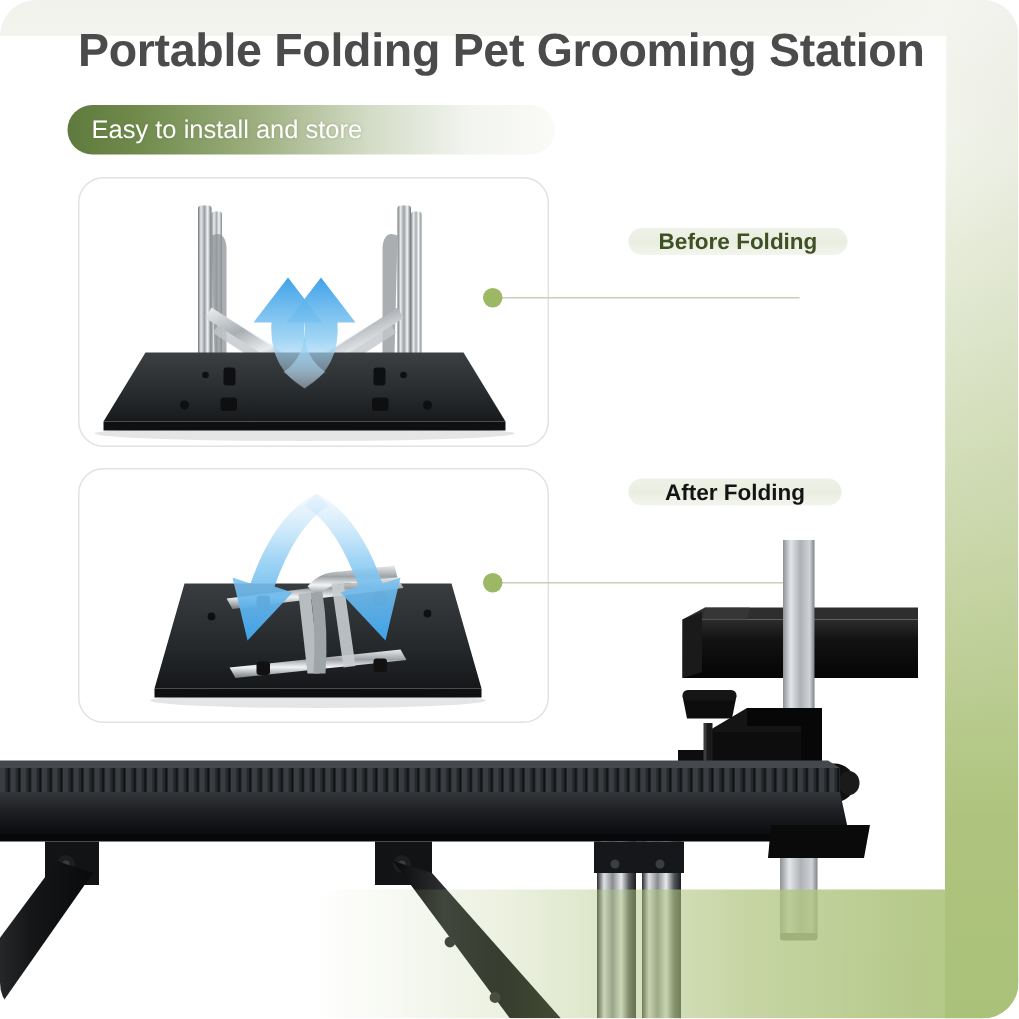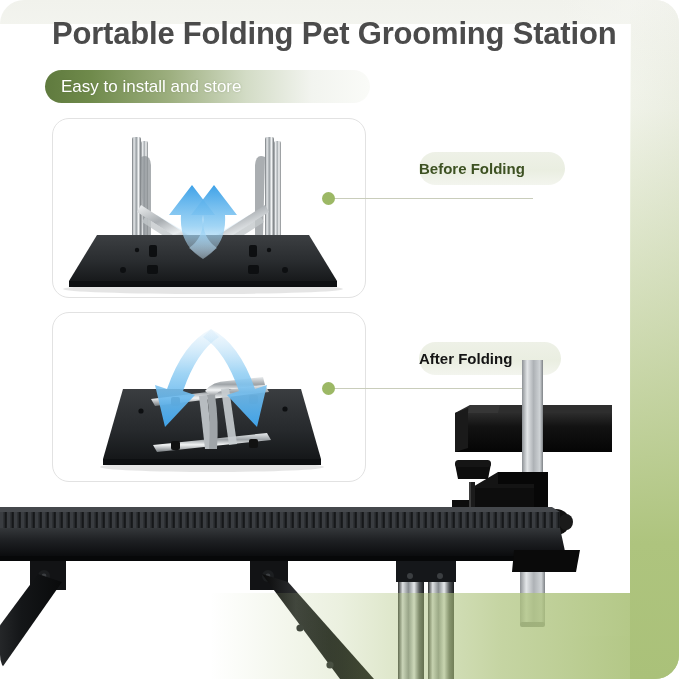--- a/index.html
+++ b/index.html
@@ -33,25 +33,25 @@
   .pill-sub span{margin-left:16px;font-size:17px;color:#ffffff;white-space:nowrap;
     text-shadow:0 0 2px rgba(90,110,60,.35);}
 
   
   .panel{position:absolute;border:1px solid #e2e2e2;border-radius:17px;background:#ffffff;overflow:hidden;}
   #panel-before{left:52px;top:118px;width:312px;height:178px;}
   #panel-after{left:52px;top:312px;width:312px;height:168px;}
   .panel svg{display:block;width:100%;height:100%;}
 
   
-  .tag{position:absolute;height:33px;border-radius:17px;display:flex;align-items:center;
-    font-size:15px;font-weight:bold;white-space:nowrap;
+  .tag{position:absolute;height:18px;border-radius:17px;display:flex;align-items:center;
+    justify-content:center;font-size:15px;font-weight:bold;white-space:nowrap;
     background:linear-gradient(180deg,#eef1e7 0%,#eaeee1 55%,#f3f5ee 100%);}
   #tag-before{left:419px;top:152px;width:146px;color:#3d5122;}
-  #tag-after{left:419px;top:342px;width:142px;color:#141414;}
+  #tag-after{left:419px;top:319px;width:142px;color:#141414;}
   .conn-line{position:absolute;height:1px;background:#c9cdbb;}
   .conn-dot{position:absolute;width:13px;height:13px;border-radius:50%;background:#9cb865;}
   #conn-line-1{left:334px;top:198px;width:199px;}
   #conn-dot-1{left:322px;top:192px;}
   #conn-line-2{left:334px;top:388px;width:199px;}
   #conn-dot-2{left:322px;top:382px;}
 
   
   .hero{position:absolute;left:0;top:360px;width:679px;height:319px;}
   .hero svg{display:block;width:679px;height:319px;}

